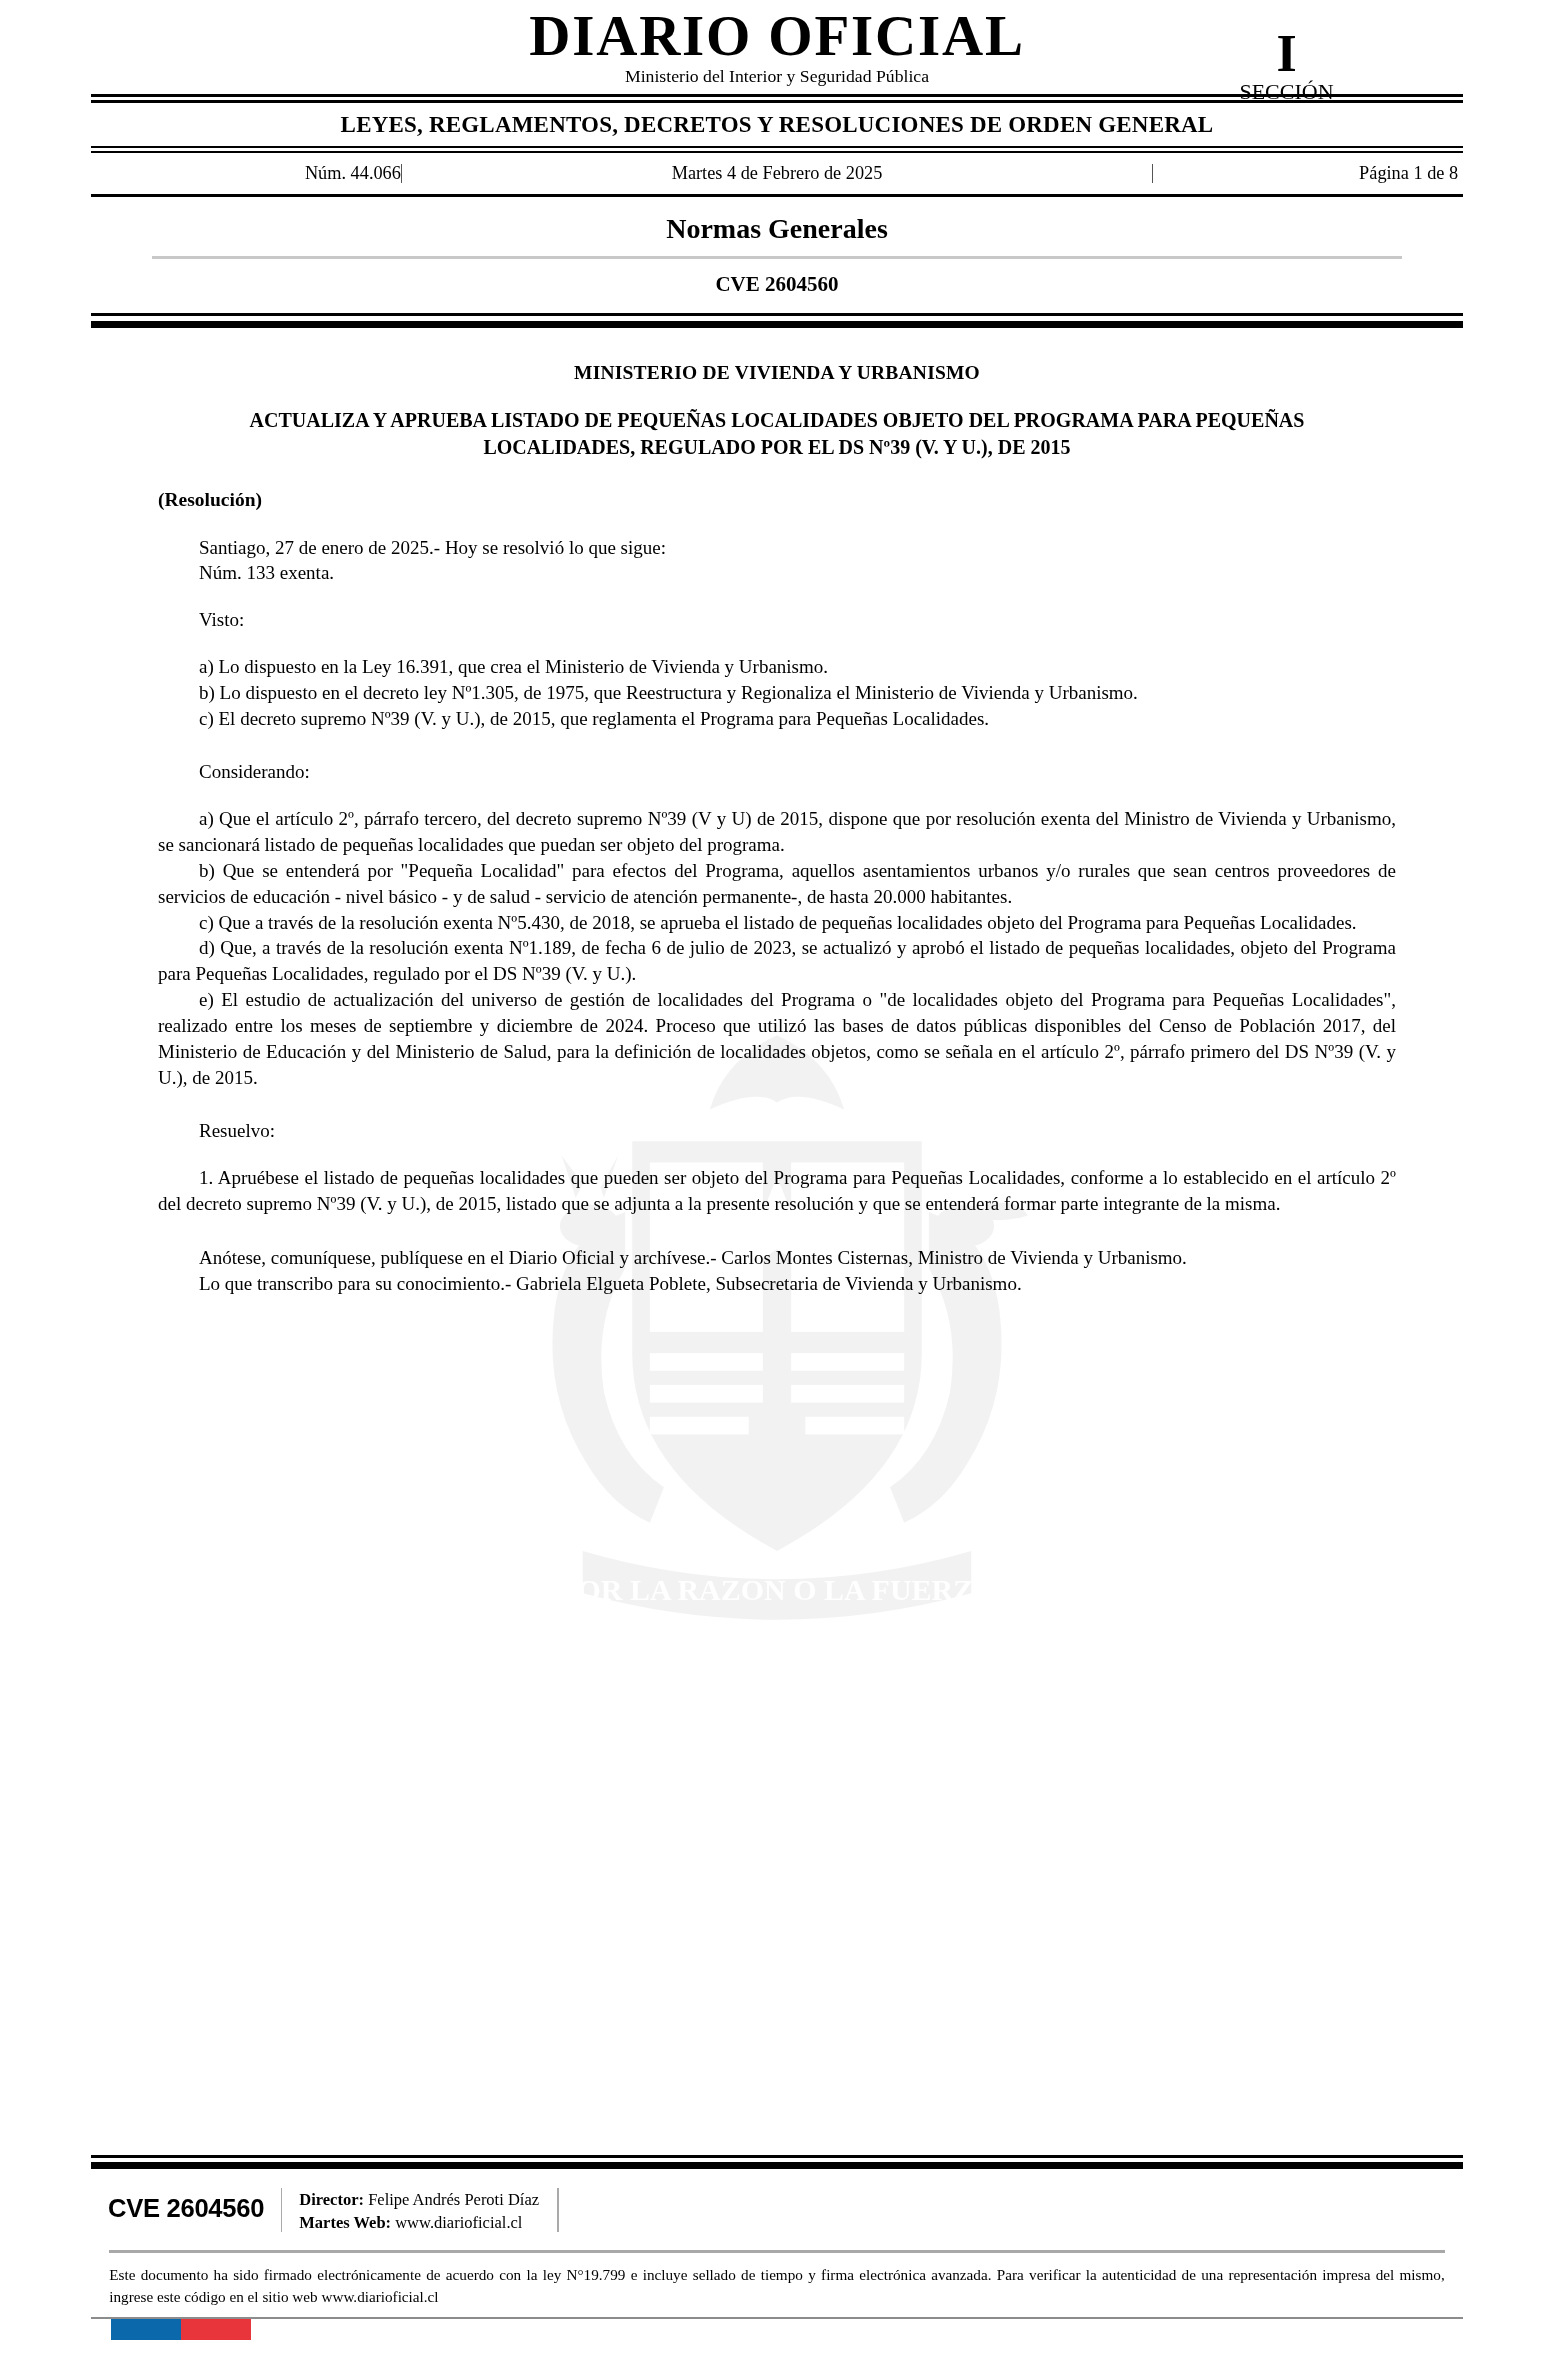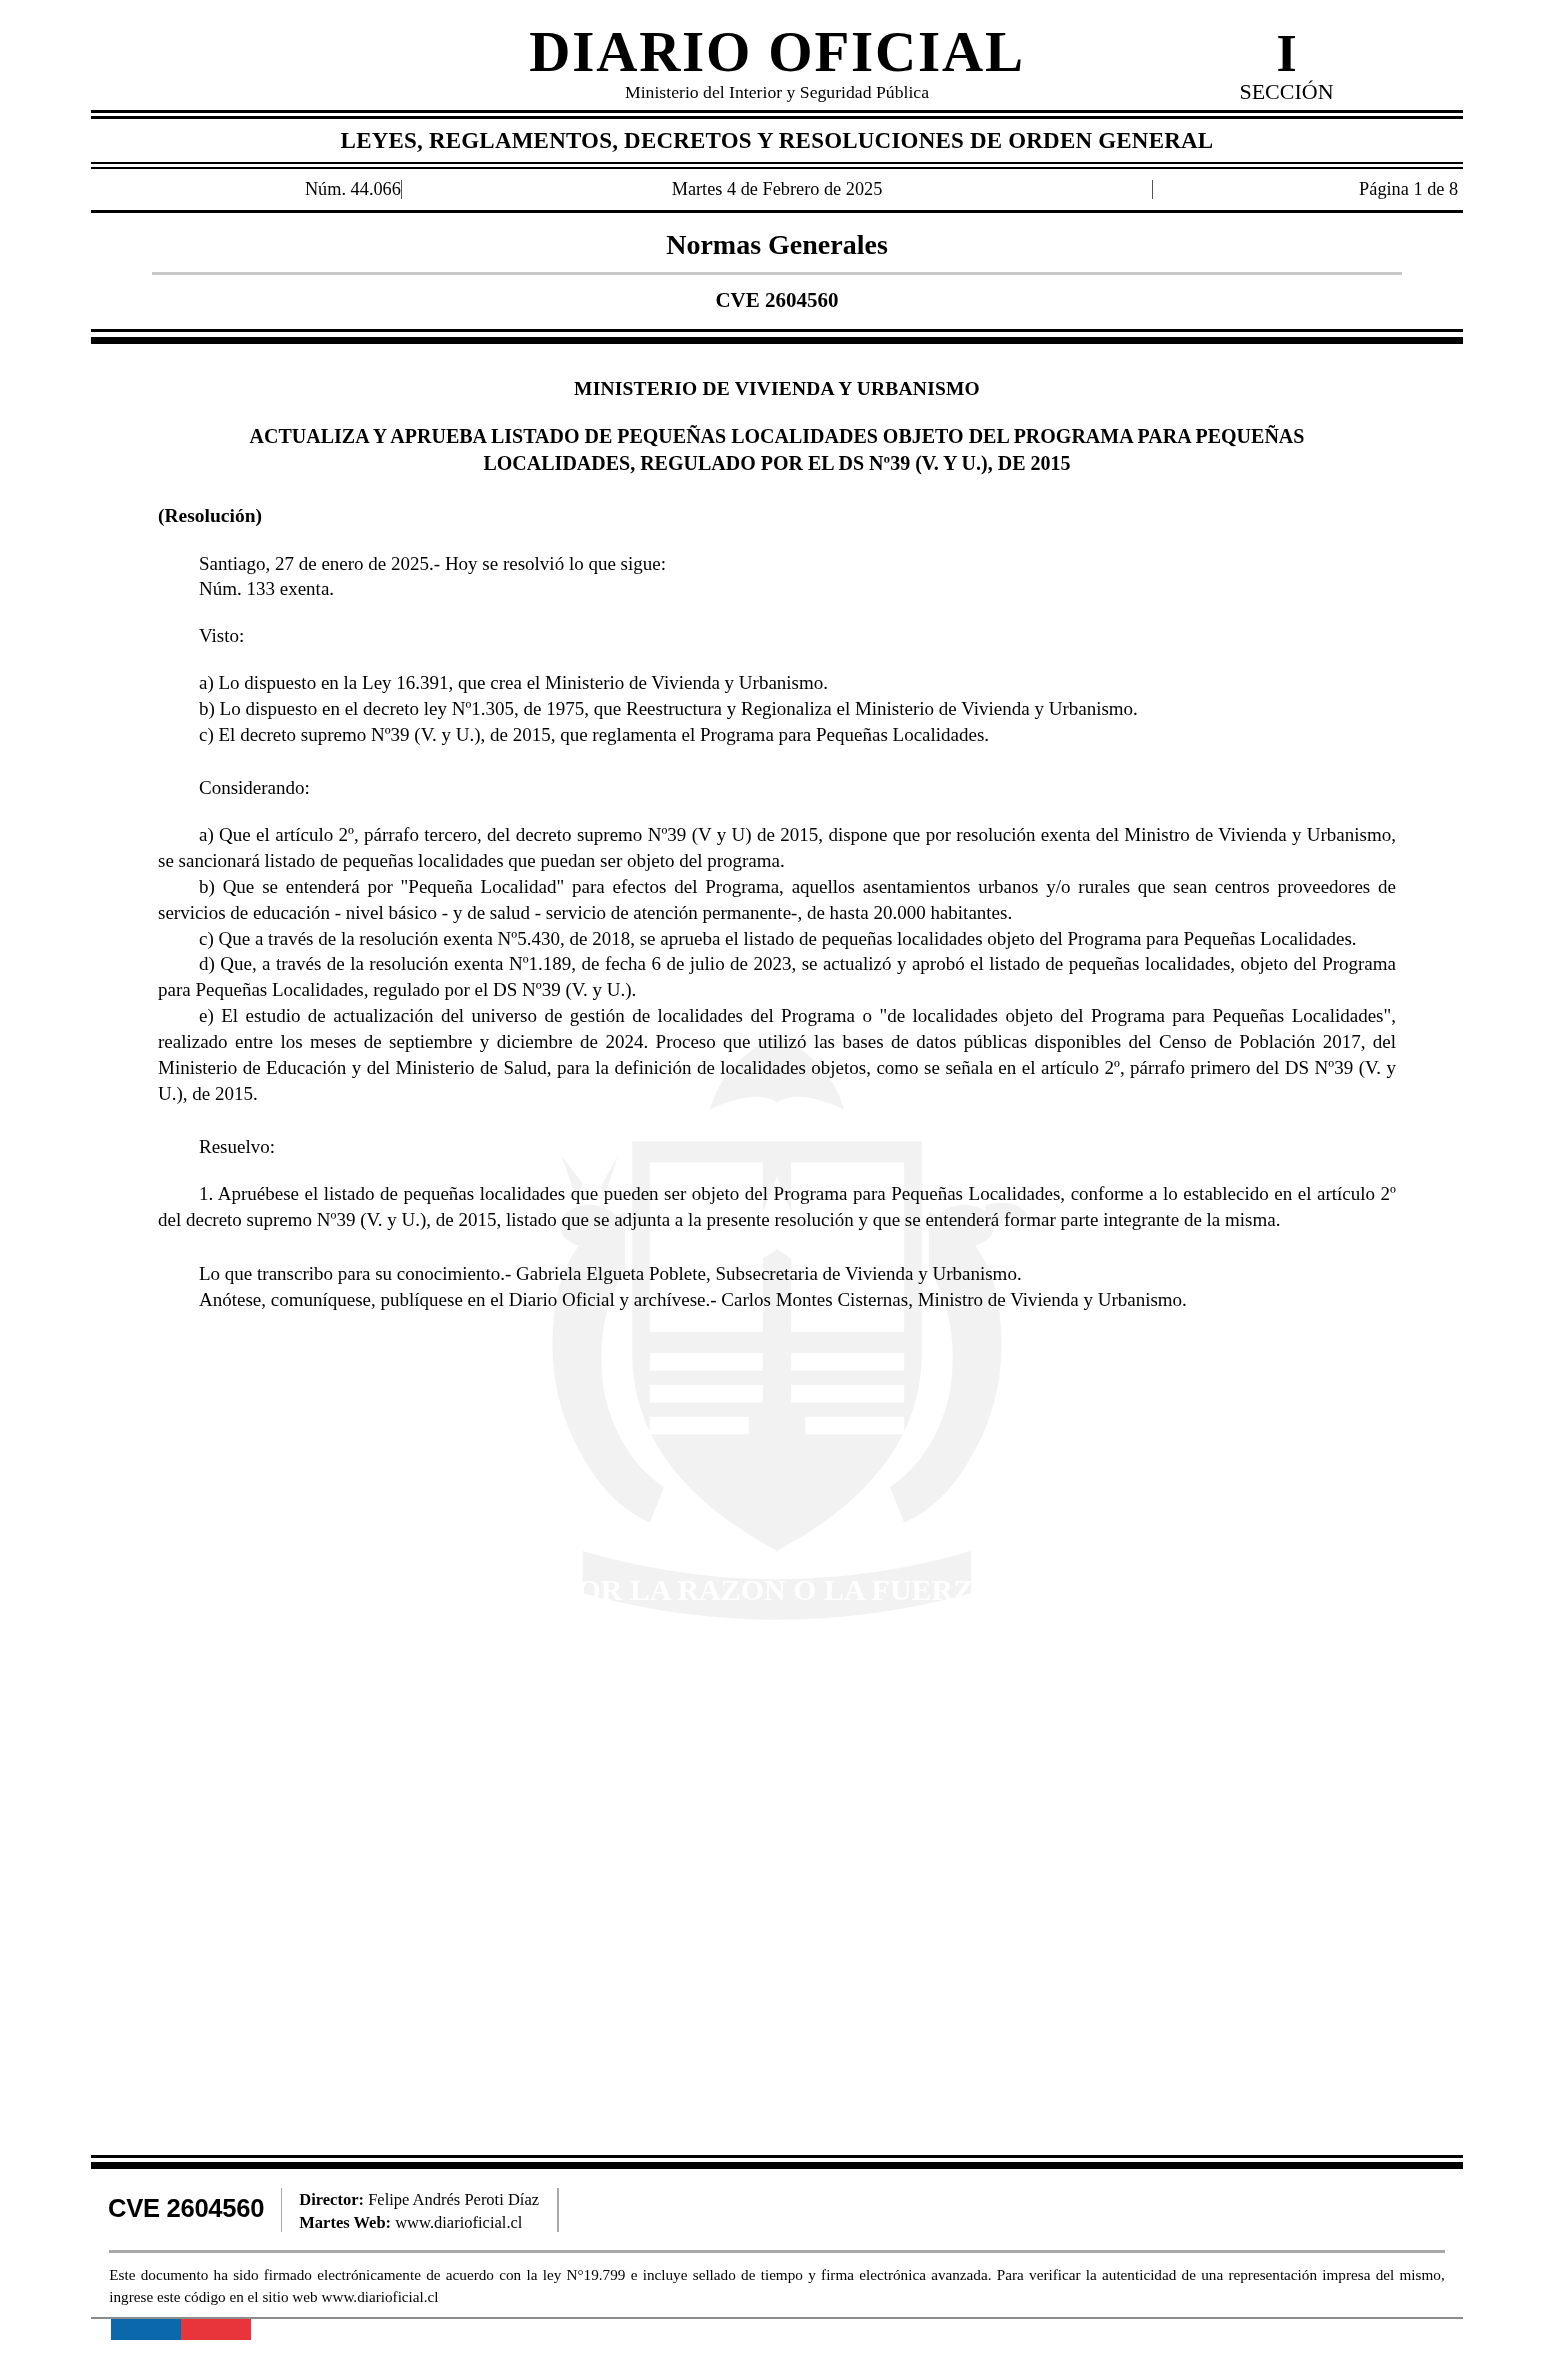--- a/index.html
+++ b/index.html
@@ -36,21 +36,21 @@
     pointer-events: none;
     z-index: 0;
   }
   .watermark svg { width: 100%; height: 100%; display: block; }
 
   .content { position: relative; z-index: 2; }
 
   
   .masthead {
     position: relative;
-    padding-top: 23px;
+    padding-top: 7px;
     padding-bottom: 6.1px;
     text-align: center;
   }
   .masthead-main {
     display: inline-block;
     text-align: center;
   }
   .dio-title {
     font-family: "Liberation Serif", "DejaVu Serif", serif;
     font-weight: bold;
@@ -353,22 +353,22 @@
       <p class="para">d) Que, a través de la resolución exenta Nº1.189, de fecha 6 de julio de 2023, se actualizó y aprobó el listado de pequeñas localidades, objeto del Programa para Pequeñas Localidades, regulado por el DS Nº39 (V. y U.).</p>
       <p class="para">e) El estudio de actualización del universo de gestión de localidades del Programa o "de localidades objeto del Programa para Pequeñas Localidades", realizado entre los meses de septiembre y diciembre de 2024. Proceso que utilizó las bases de datos públicas disponibles del Censo de Población 2017, del Ministerio de Educación y del Ministerio de Salud, para la definición de localidades objetos, como se señala en el artículo 2º, párrafo primero del DS Nº39 (V. y U.), de 2015.</p>
 
       <div class="gap-lg"></div>
       <p class="lead">Resuelvo:</p>
 
       <div class="gap-md"></div>
       <p class="para">1. Apruébese el listado de pequeñas localidades que pueden ser objeto del Programa para Pequeñas Localidades, conforme a lo establecido en el artículo 2º del decreto supremo Nº39 (V. y U.), de 2015, listado que se adjunta a la presente resolución y que se entenderá formar parte integrante de la misma.</p>
 
       <div class="gap-lg"></div>
+      <p class="para">Anótese, comuníquese, publíquese en el Diario Oficial y archívese.- Carlos Montes Cisternas, Ministro de Vivienda y Urbanismo.</p>
       <p class="para">Lo que transcribo para su conocimiento.- Gabriela Elgueta Poblete, Subsecretaria de Vivienda y Urbanismo.</p>
-      <p class="para">Anótese, comuníquese, publíquese en el Diario Oficial y archívese.- Carlos Montes Cisternas, Ministro de Vivienda y Urbanismo.</p>
 
     </div>
   </div>
 
   <div class="footer-wrap">
     <div class="rule-heavy"></div>
 
     <div class="footer-main">
       <div class="footer-cve">CVE 2604560</div>
       <div class="vdiv"></div>

